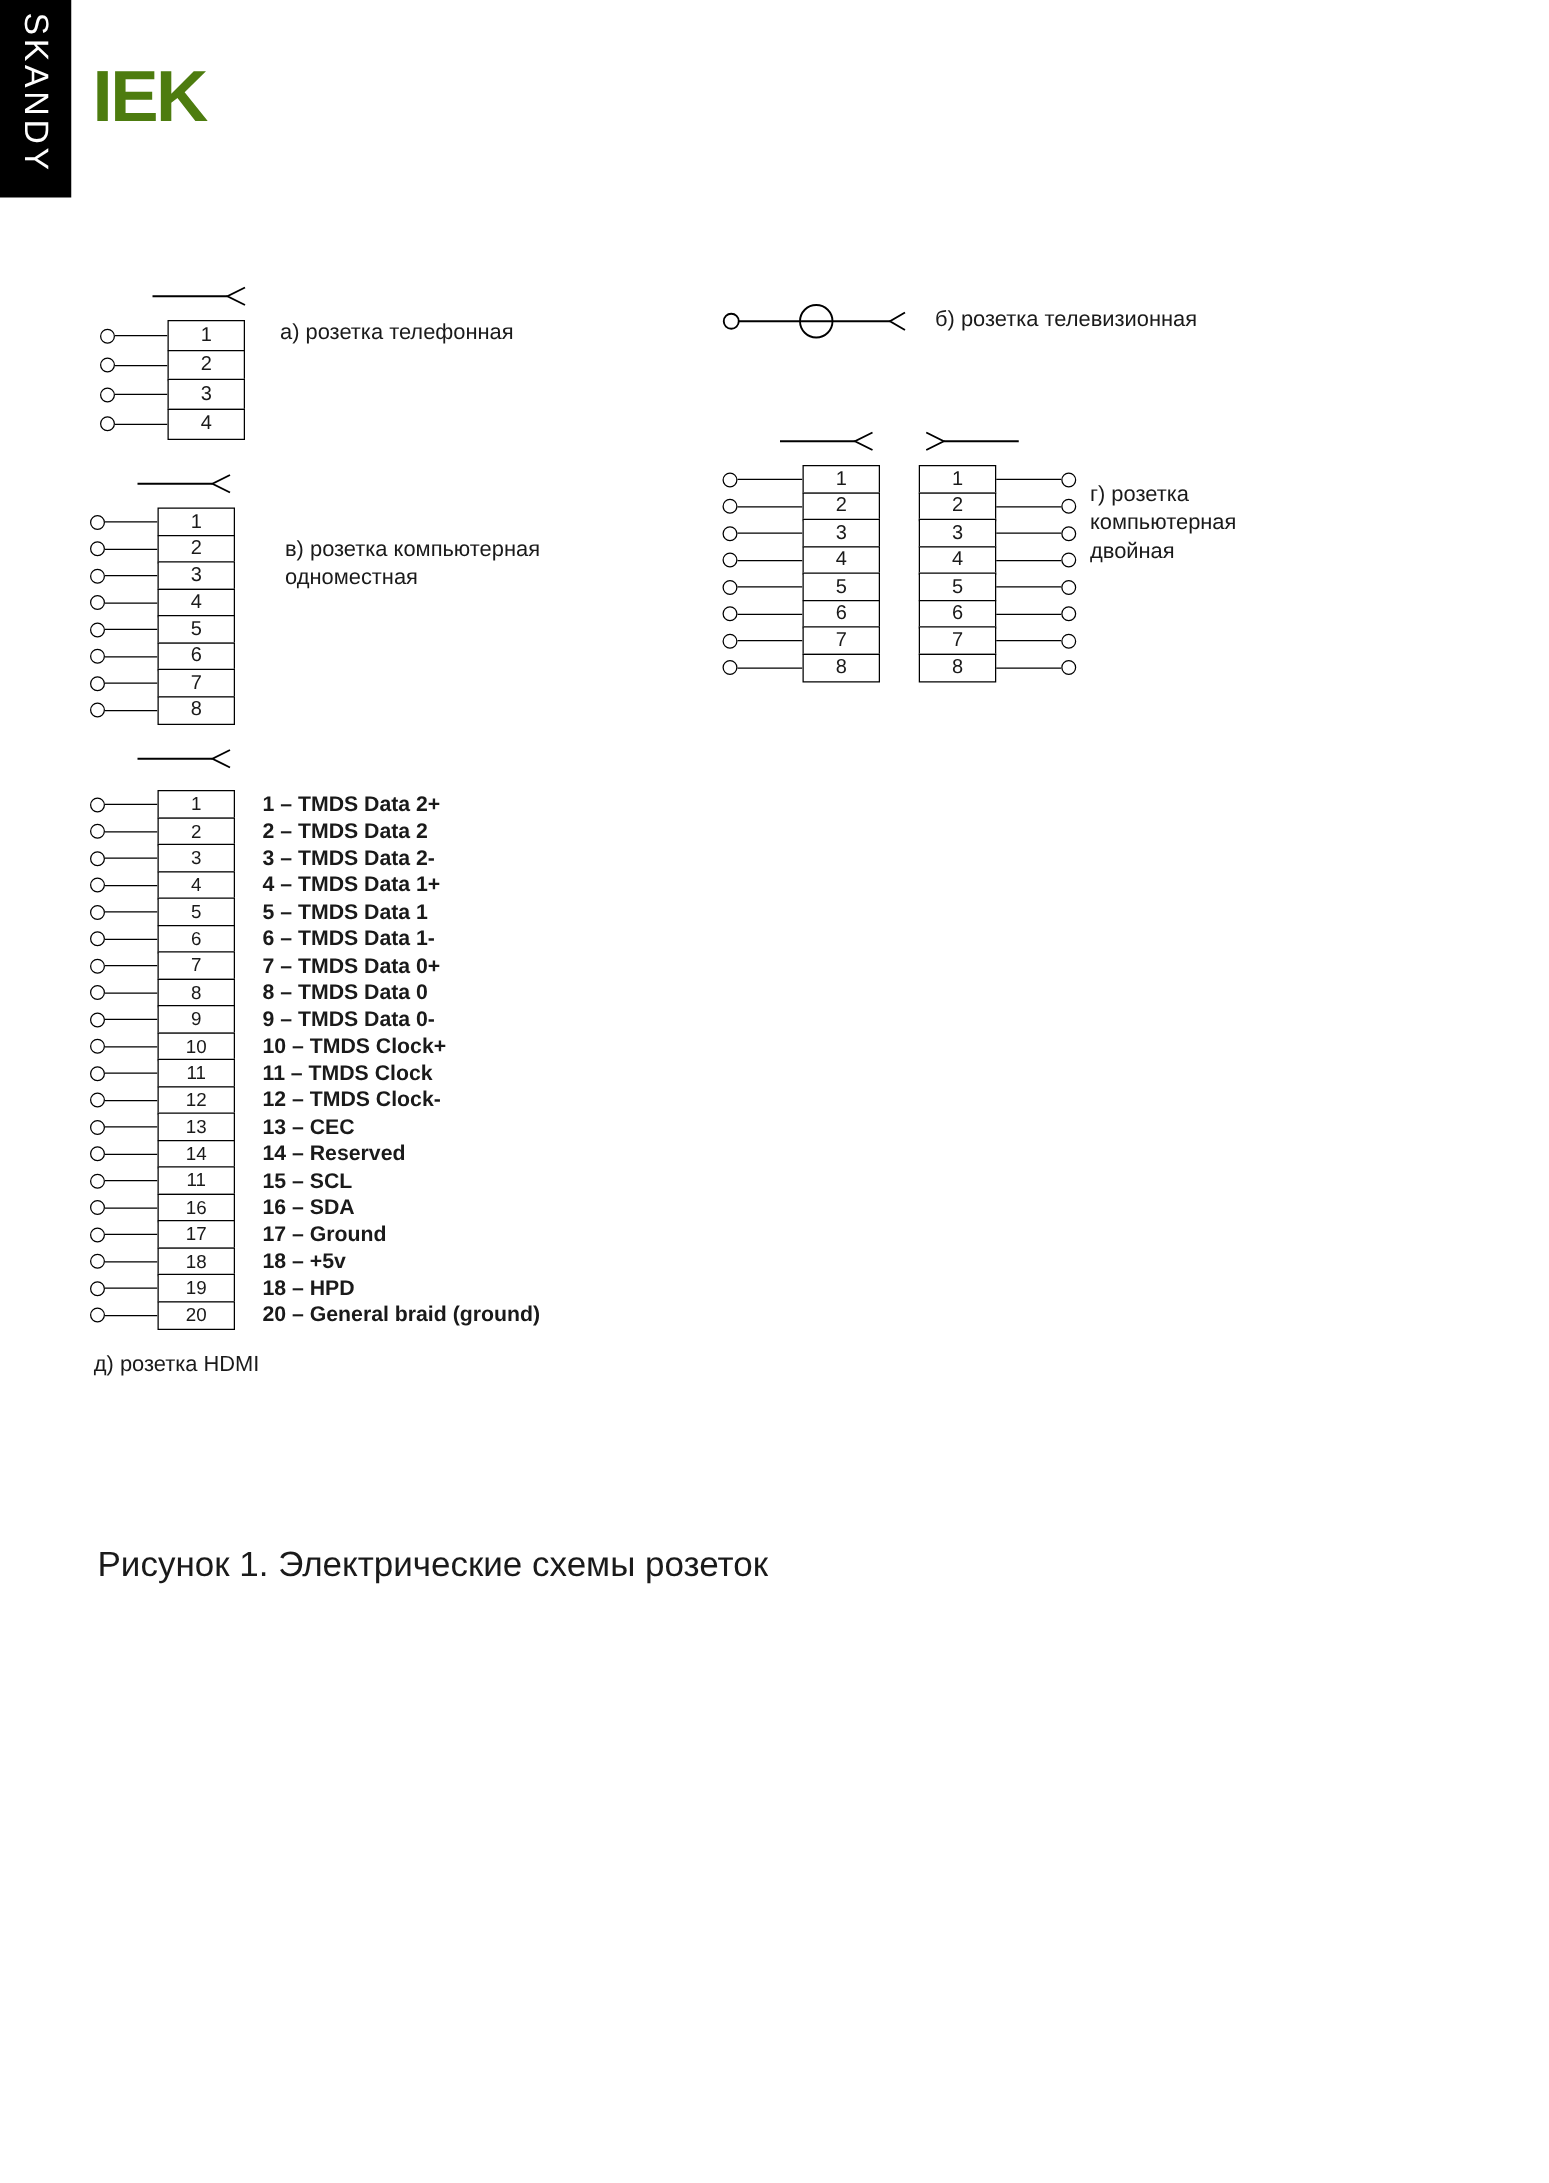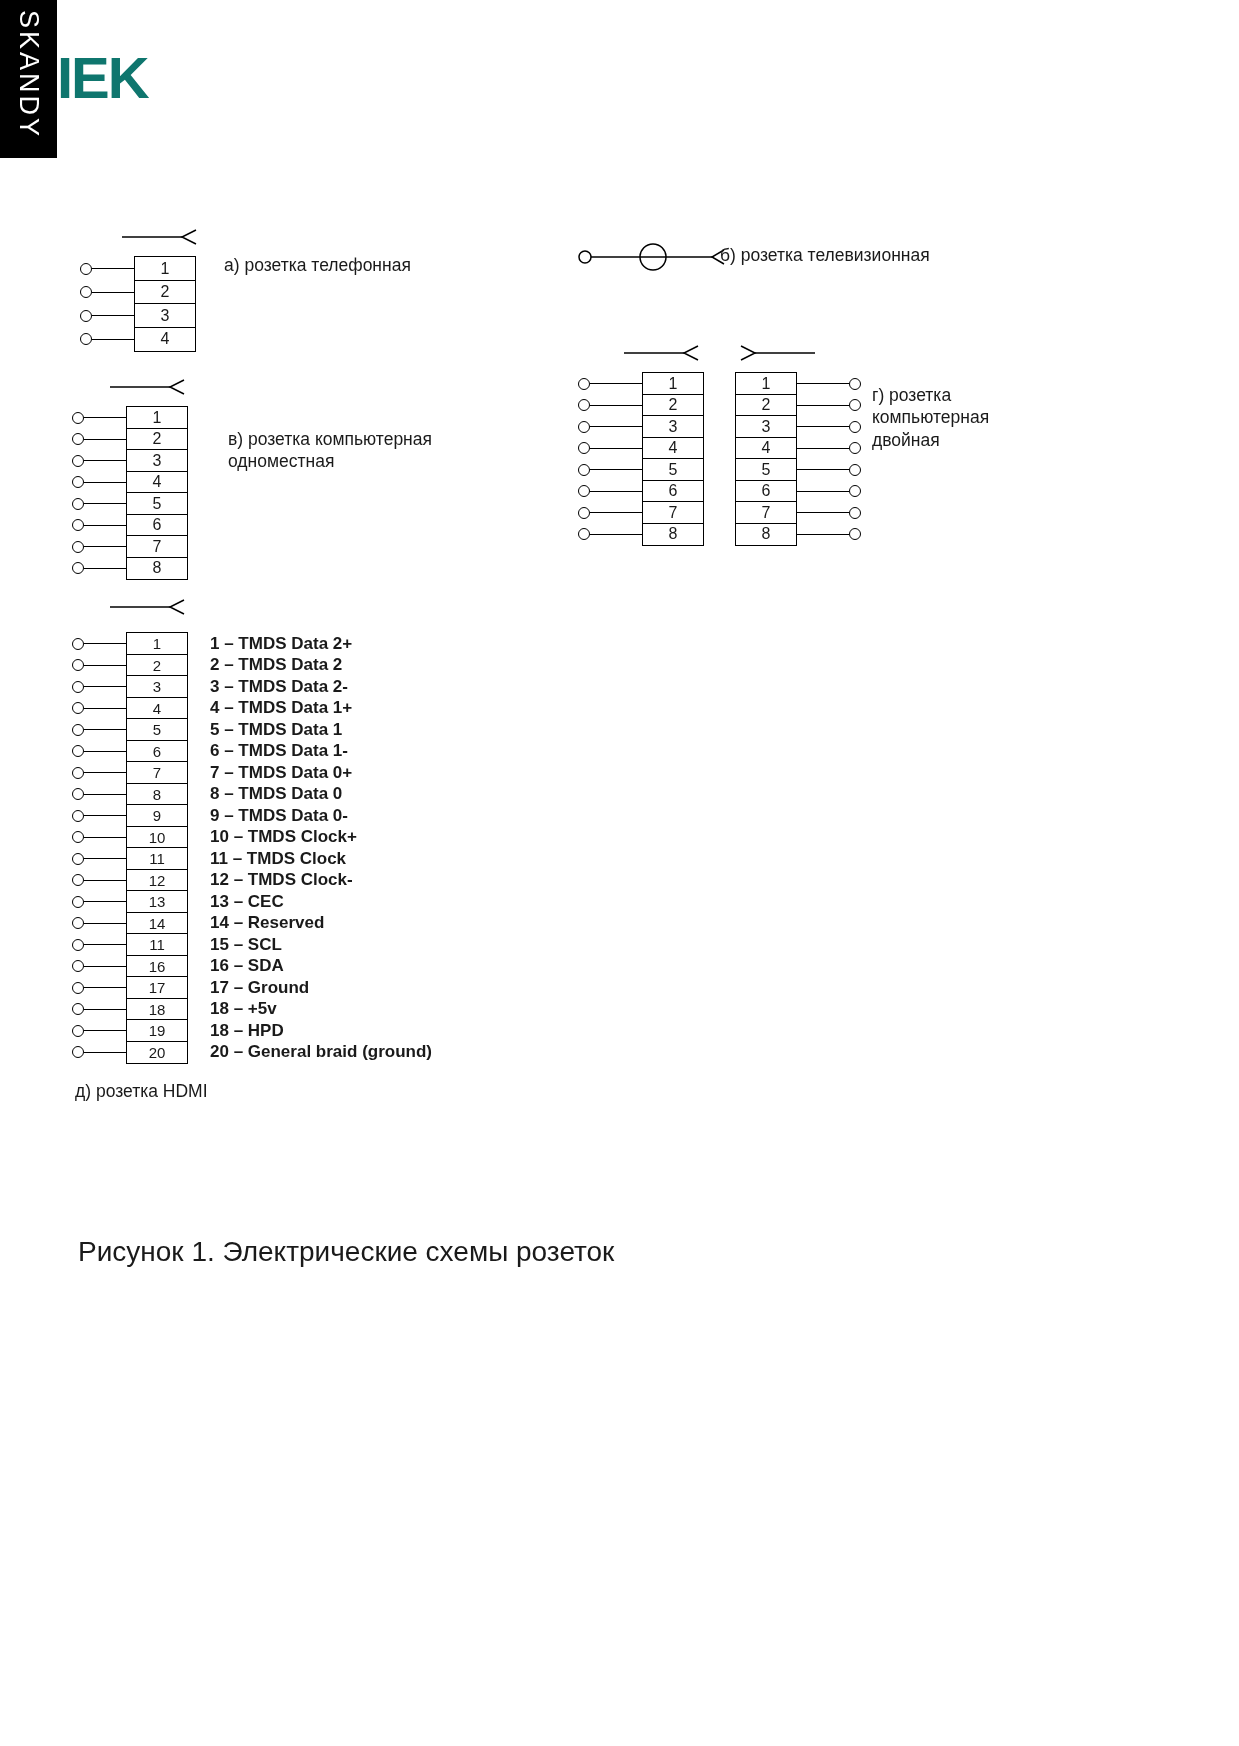--- a/index.html
+++ b/index.html
@@ -16,22 +16,22 @@
     width: 57px; height: 158px;
     background: #000;
     display: flex; justify-content: center; align-items: flex-start;
     padding-top: 10px; box-sizing: border-box;
   }
   .brand-bar-text {
     writing-mode: vertical-rl;
     color: #fff; font-size: 27px; letter-spacing: 3px; font-weight: 400;
   }
   .logo {
-    position: absolute; left: 57px; top: 44px;
-    font-size: 58px; font-weight: 800; letter-spacing: -2px; color: #0f766e;
+    position: absolute; left: 74px; top: 44px;
+    font-size: 58px; font-weight: 800; letter-spacing: -2px; color: #4d7c0f;
   }
 
   .connector { position: absolute; }
   .pin-row { display: flex; align-items: center; }
   .pin-row + .pin-row { margin-top: -1.5px; }
   .pin-circle {
     width: 12px; height: 12px; box-sizing: border-box;
     border: 1.5px solid #000; border-radius: 50%; background: #fff; flex: 0 0 auto;
   }
   .pin-line { width: 42px; height: 0; border-top: 1.5px solid #000; flex: 0 0 auto; }
@@ -91,21 +91,21 @@
       </div>
     </div>
   <div class="diagram-label" style="left:224px; top:254px;">а) розетка телефонная</div>
 
   <svg class="jack" style="left:576px; top:242px;" width="152" height="30">
     <circle cx="9" cy="15" r="6" fill="#fff" stroke="#000" stroke-width="1.5"></circle>
     <line x1="15" y1="15" x2="136" y2="15" stroke="#000" stroke-width="1.5"></line>
     <circle cx="77" cy="15" r="13" fill="none" stroke="#000" stroke-width="1.5"></circle>
     <polyline points="148,8 136,15 148,22" fill="none" stroke="#000" stroke-width="1.5"></polyline>
   </svg>
-  <div class="diagram-label" style="left:720px; top:244px;">б) розетка телевизионная</div>
+  <div class="diagram-label" style="left:748px; top:244px;">б) розетка телевизионная</div>
 
   <svg class="jack" style="left:108px; top:378px;" width="84" height="18">
     <line x1="2" y1="9" x2="62" y2="9" stroke="#000" stroke-width="1.5"></line>
     <polyline points="76,2 62,9 76,16" fill="none" stroke="#000" stroke-width="1.5"></polyline>
   </svg>
   <div class="connector pitch22" style="left:72px; top:406px;">
       <div class="pin-row">
         <span class="pin-circle"></span>
         <span class="pin-line"></span>
         <span class="pin-box">1</span>

